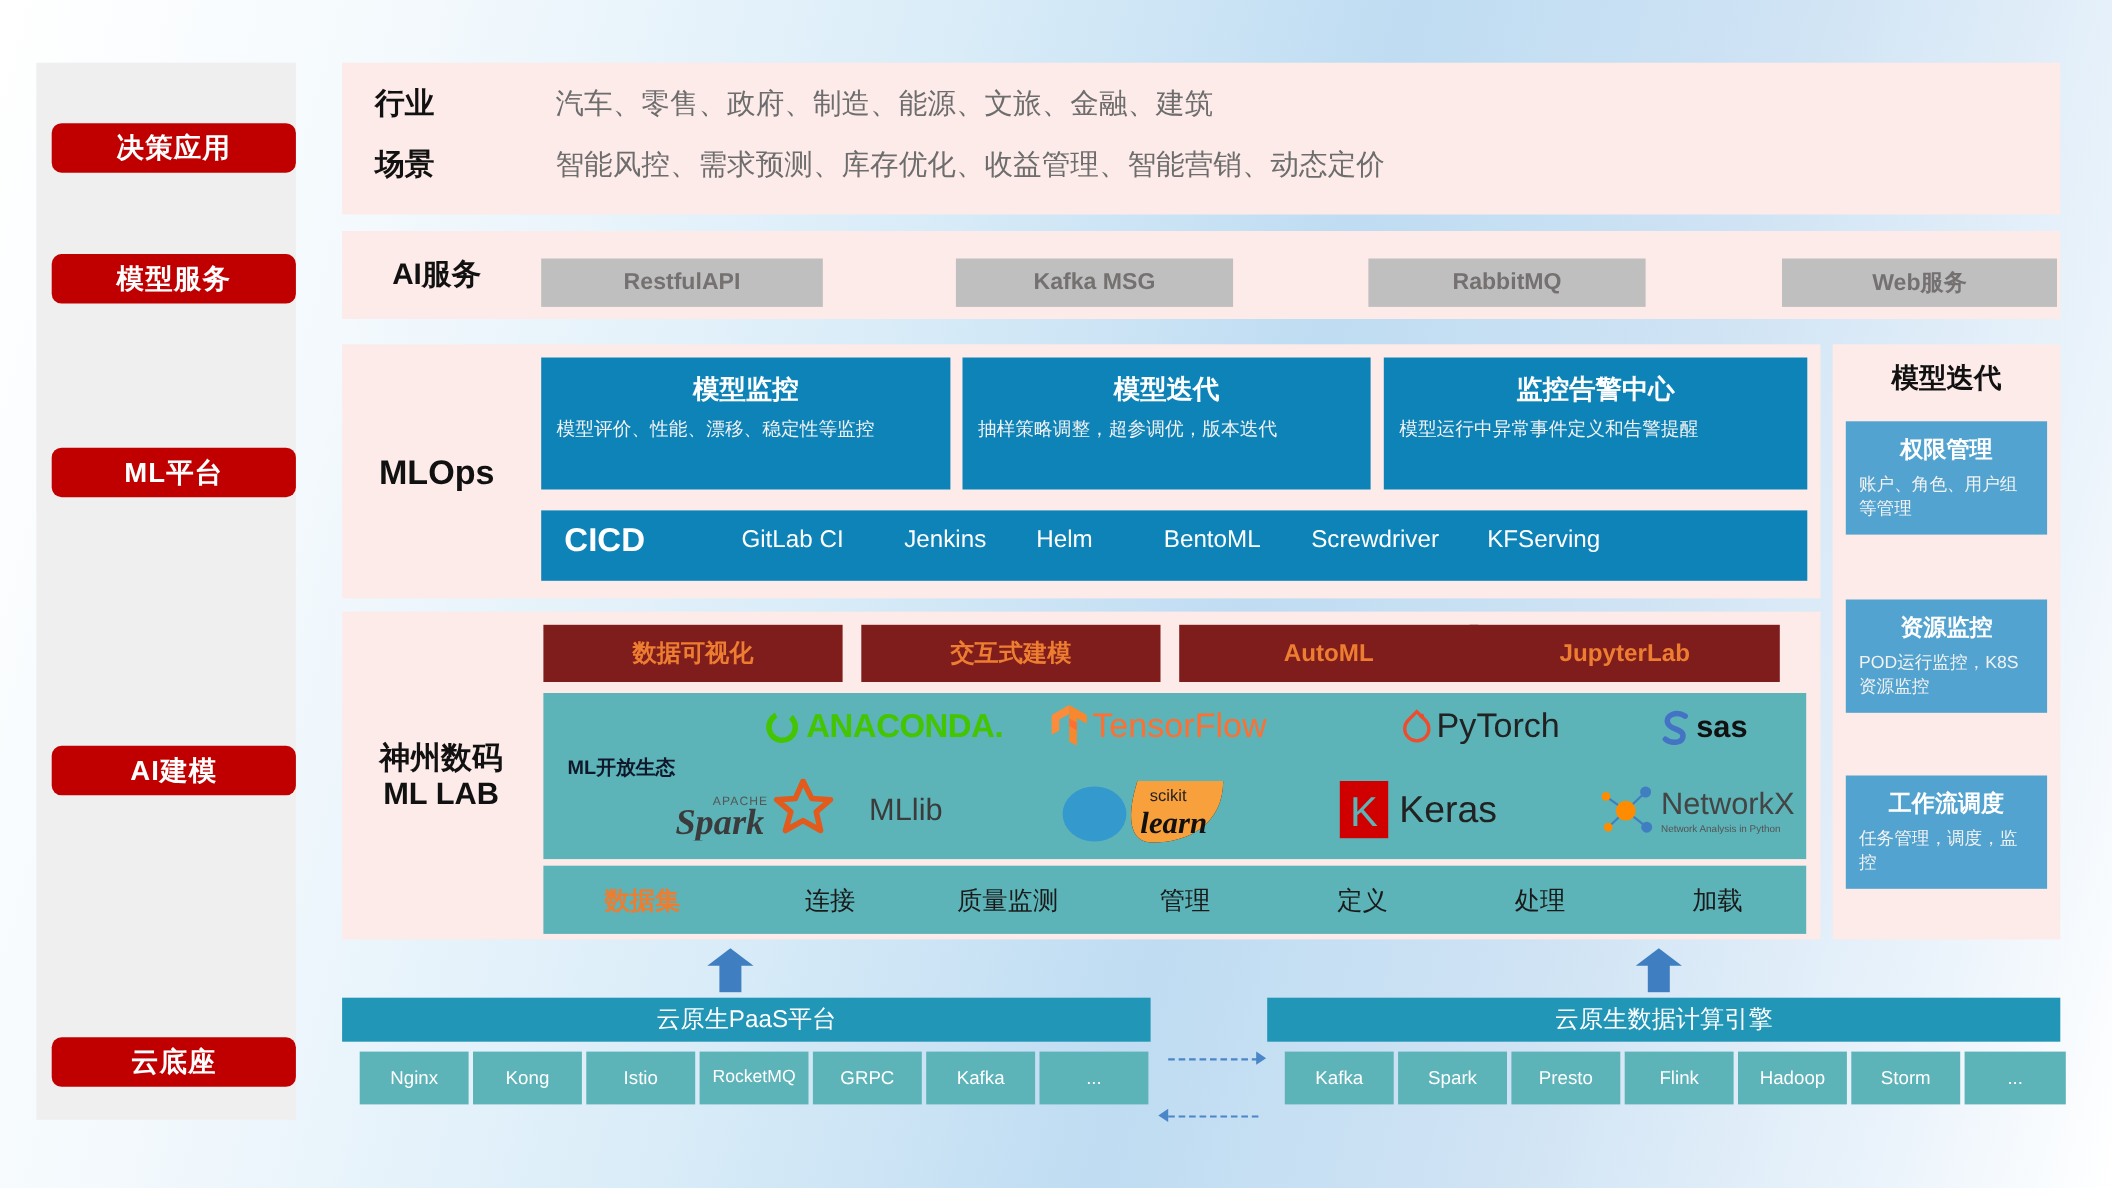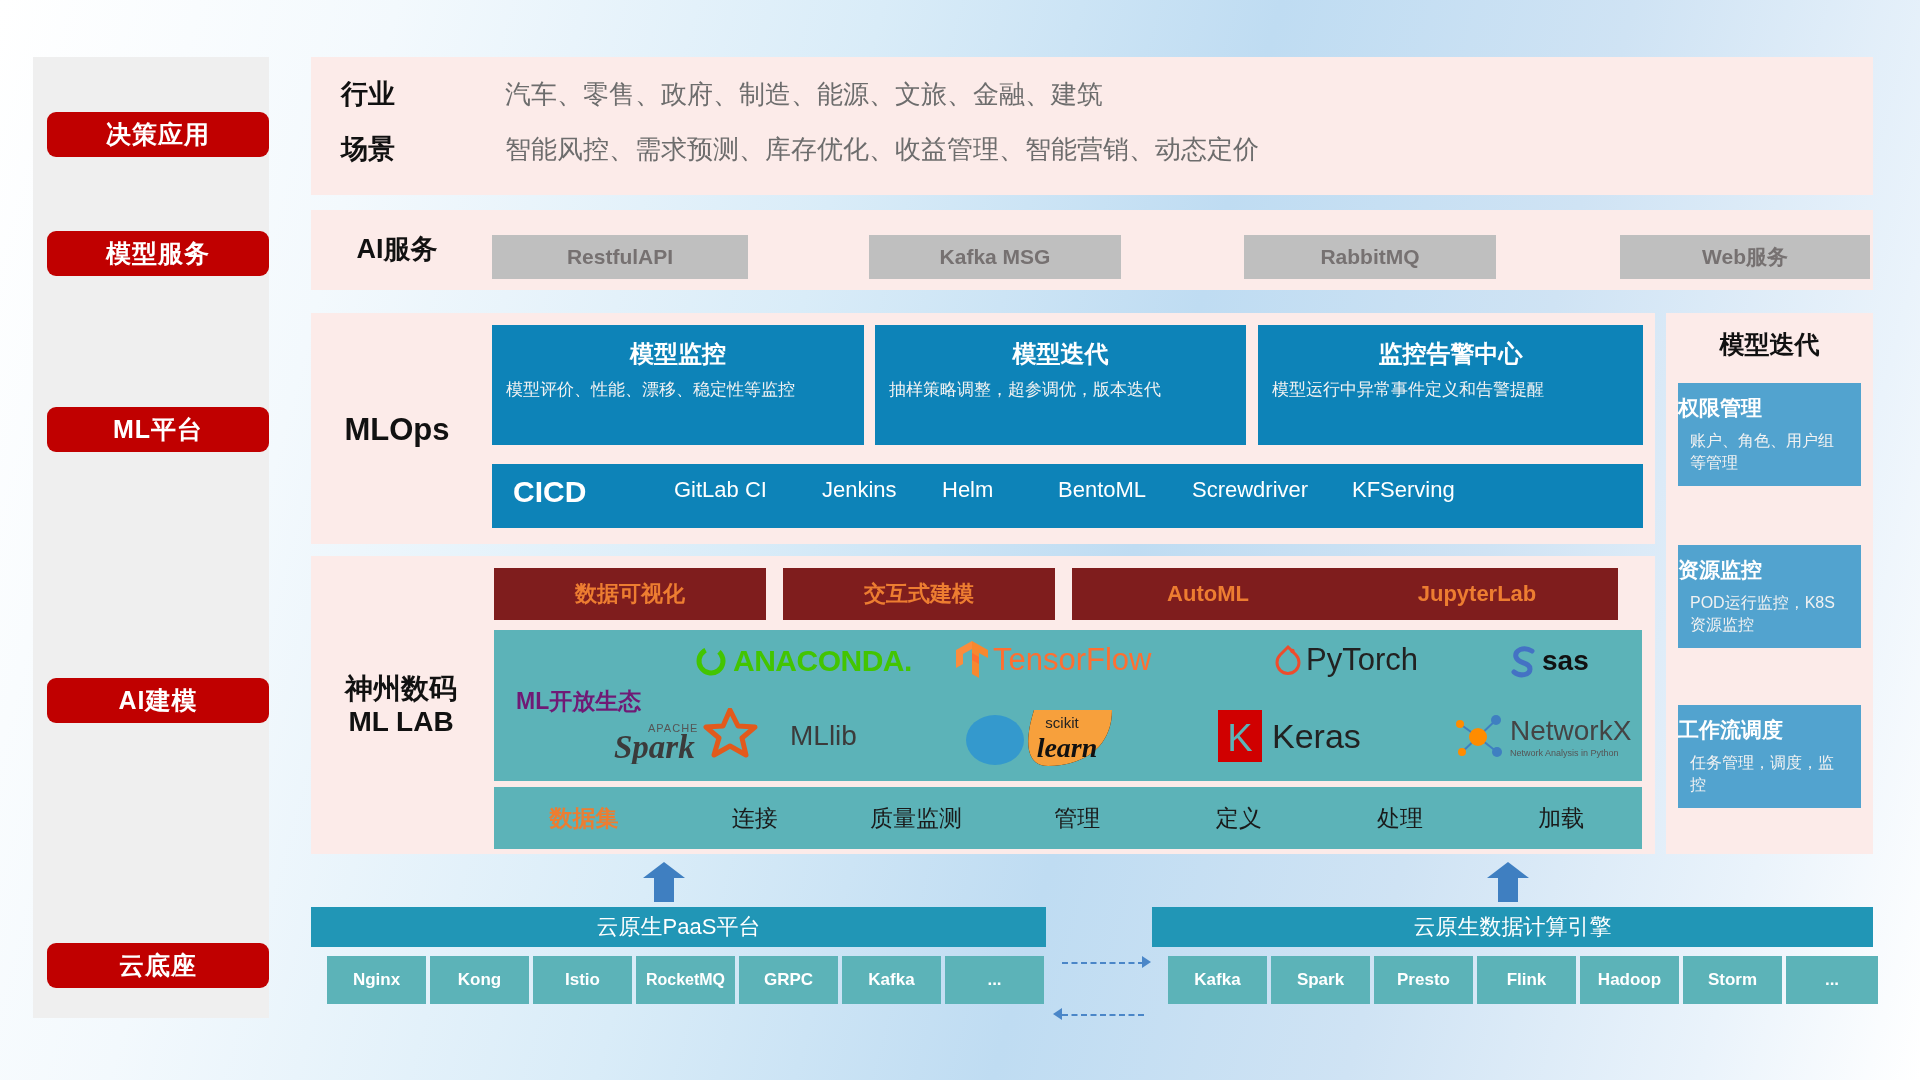--- a/index.html
+++ b/index.html
@@ -58,40 +58,40 @@
   #ci3{left:566px;} #ci4{left:700px;width:120px;} #ci5{left:860px;width:120px;}
 
   
   #p-mllab{left:311px;top:556px;width:1344px;height:298px;}
   #lbl-mllab{left:317px;top:660px;width:168px;height:90px;font-size:28px;flex-direction:column;}
   .tool{position:absolute;top:568px;height:52px;background:#7f1d1d;color:#ed7d31;
         font-size:22px;font-weight:bold;display:flex;align-items:center;justify-content:center;}
   #t0{left:494px;width:272px;} #t1{left:783px;width:272px;}
   #t2{left:1072px;width:272px;} #t3{left:1336px;width:282px;}
   #eco{position:absolute;left:494px;top:630px;width:1148px;height:151px;background:#5cb3b8;}
-  #eco .eco-label{position:absolute;left:22px;top:56px;font-size:23px;font-weight:bold;color:#701a75;}
+  #eco .eco-label{position:absolute;left:22px;top:56px;font-size:18px;font-weight:bold;color:#0f172a;}
   #dataset{position:absolute;left:494px;top:787px;width:1148px;height:62px;background:#5cb3b8;
            display:flex;align-items:center;}
   #dataset .ds-title{width:180px;text-align:center;font-size:23px;font-weight:bold;color:#ed7d31;}
   .ds-item{flex:1;text-align:center;font-size:23px;color:#1a1a1a;}
 
   
   #p-mon{left:1666px;top:313px;width:207px;height:541px;}
   #mon-title{position:absolute;left:1666px;top:325px;width:207px;height:40px;font-size:25px;}
   .mon-card{position:absolute;left:1678px;width:183px;background:#52a3cf;color:#fff;}
-  .mon-card .t{margin-top:11px;font-size:21px;font-weight:bold;}
+  .mon-card .t{margin-top:11px;text-align:center;font-size:21px;font-weight:bold;}
   .mon-card .d{margin:8px 12px 0 12px;font-size:16px;line-height:1.35;color:#f2f2f2;}
   #mon0{top:383px;height:103px;} #mon1{top:545px;height:103px;} #mon2{top:705px;height:103px;}
 
   
   .cloudbar{position:absolute;height:40px;background:#2196b6;color:#fff;font-size:22px;
             display:flex;align-items:center;justify-content:center;}
   #cb0{left:311px;top:907px;width:735px;}
   #cb1{left:1152px;top:907px;width:721px;}
-  .chip{position:absolute;height:48px;background:#5cb3b8;color:#fff;font-size:17px;font-weight:bold;
+  .chip{position:absolute;height:48px;background:#5cb3b8;color:#fff;font-size:17px;font-weight:normal;
         display:flex;align-items:center;justify-content:center;text-align:center;line-height:1.1;padding:0 2px;}
   .chip.sm{font-size:16px;}
   .arrow{position:absolute;width:42px;height:40px;}
   .arrow .shaft{position:absolute;left:11px;top:12px;width:20px;height:28px;background:#3f7fc1;}
   .arrow .head{position:absolute;left:0;top:0;width:0;height:0;
                border-left:21px solid transparent;border-right:21px solid transparent;border-bottom:16px solid #3f7fc1;}
   .dashline{position:absolute;height:0;border-top:2px dashed #4a86c8;}
   .dashhead{position:absolute;width:0;height:0;border-top:6px solid transparent;border-bottom:6px solid transparent;}
 
   

